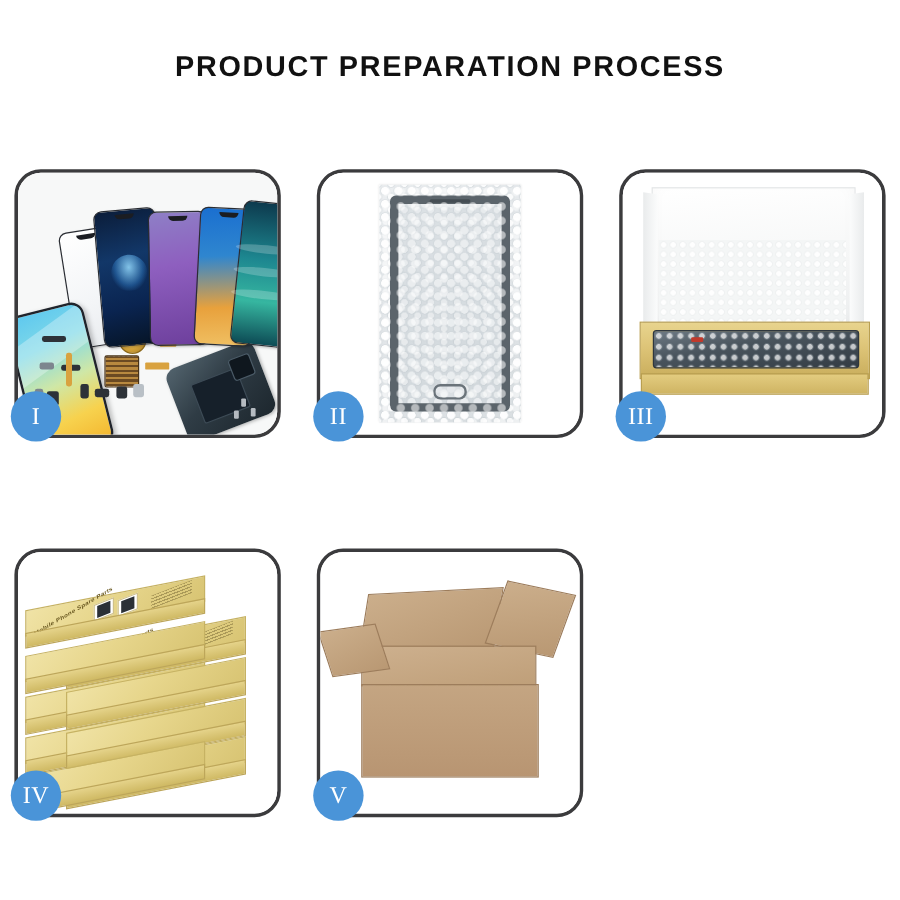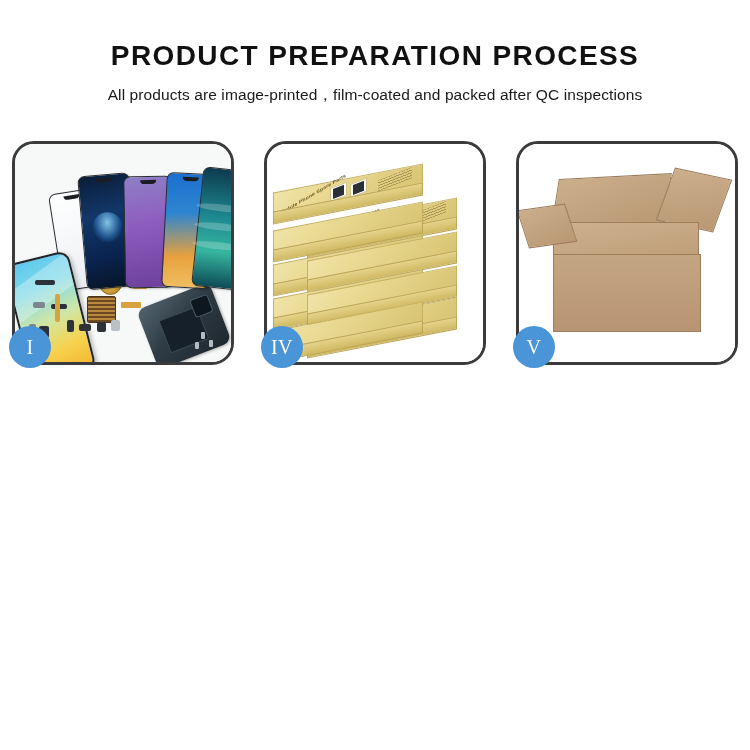--- a/index.html
+++ b/index.html
@@ -16,21 +16,21 @@
   }
 
   
   .header {
     width: 750px;
     padding-top: 36px;
     text-align: center;
   }
   .title {
     font-family: "Liberation Sans", sans-serif;
-    font-size: 28px;
+    font-size: 24px;
     font-weight: bold;
     letter-spacing: 1.4px;
     color: #111111;
     line-height: 40px;
     margin: 0;
     white-space: nowrap;
   }
   .subtitle {
     font-family: "Liberation Sans", sans-serif;
     font-size: 15.5px;
@@ -479,21 +479,20 @@
   }
   .tape-top  { left: 58px; top: 26px;  width: 17px; height: 66px; transform: skewX(-24deg); }
   .tape-fl   { left: 56px; top: 90px;  width: 16px; height: 18px; transform: skewY(14deg); }
   .tape-fl2  { left: 56px; top: 146px; width: 16px; height: 16px; transform: skewY(14deg); }
 </style>
 </head>
 <body>
 
 <div class="header">
   <div class="title">PRODUCT PREPARATION PROCESS</div>
-  <div class="subtitle">All products are image-printed，film-coated and packed after QC inspections</div>
 </div>
 
 <div class="grid">
 
   <div class="panel">
     <div class="panel-inner p1">
 
       <div class="phone-fan">
         <div class="fanphone fp1">
             <span class="fp-notch"></span>
@@ -541,21 +540,45 @@
       <span class="part lite" style="left:14px; top:180px; width:7px; height:10px;"></span>
       <span class="part flex" style="left:40px; top:150px; width:5px; height:28px; border-radius:2px;"></span>
       <span class="screw" style="left:186px; top:188px;"></span>
       <span class="screw" style="left:194px; top:196px;"></span>
       <span class="screw" style="left:180px; top:198px;"></span>
       <span class="part pale" style="left:178px; top:132px; width:24px; height:6px; transform:rotate(-28deg);"></span>
     </div>
     <div class="badge">I</div>
   </div>
 
-
+  <div class="panel">
+    <div class="panel-inner p2">
+      <div class="bubble-wrap">
+        <div class="screen-under">
+          <span class="home-btn"></span>
+        </div>
+        <div class="bubble-overlay"></div>
+      </div>
+    </div>
+    <div class="badge">II</div>
+  </div>
+
+  <div class="panel">
+    <div class="panel-inner p3">
+      <div class="lid-white"></div>
+      <div class="foam"></div>
+      <div class="tray">
+        <div class="tray-screen">
+          <span class="redmark"></span>
+        </div>
+        <div class="tray-front"></div>
+      </div>
+    </div>
+    <div class="badge">III</div>
+  </div>
 
   <div class="panel">
     <div class="panel-inner p4">
       <div class="stack">
 
         <div class="ybox" style="left:0px; top:18px;">
           <div class="top">
             <span class="lbl">Mobile Phone Spare Parts</span>
             <span class="thumb" style="left:56px; top:4px;">
                 <i></i>

